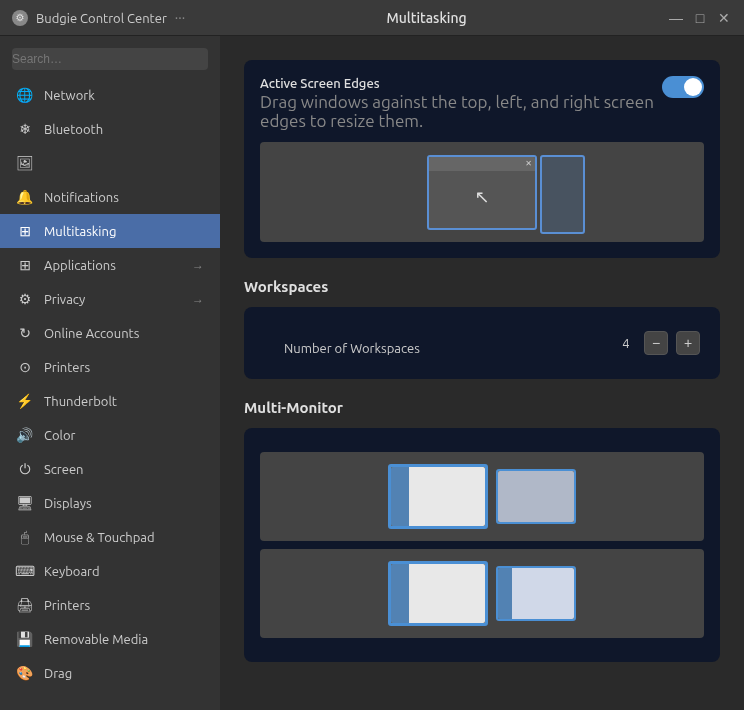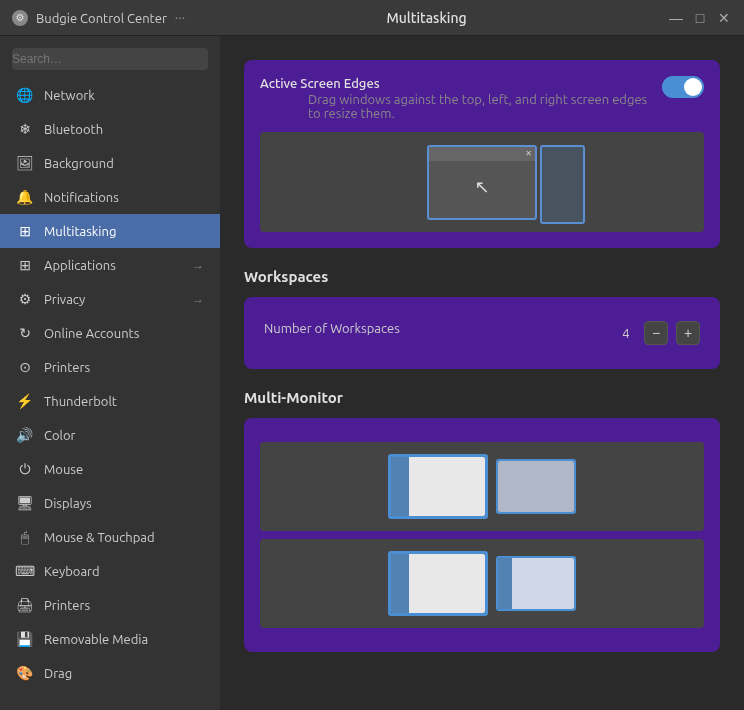--- a/index.html
+++ b/index.html
@@ -133,43 +133,42 @@
     }
 
     .section-title {
       font-size: 15px;
       font-weight: 600;
       color: #e0e0e0;
       margin-bottom: 12px;
     }
 
     .card {
-      background: #4c1d95;
+      background: #0f172a;
       border-radius: 8px;
       padding: 16px;
       margin-bottom: 20px;
     }
 
     
     .setting-row {
       display: flex;
       align-items: flex-start;
       justify-content: space-between;
       margin-bottom: 12px;
     }
     .setting-info .setting-name {
       font-size: 13px;
       font-weight: 500;
       color: #e0e0e0;
     }
     .setting-info .setting-desc {
-      font-size: 13px;
+      font-size: 17px;
       color: #888;
       margin-top: 2px;
-      margin-left: 48px;
     }
 
     
     .toggle {
       width: 42px; height: 22px;
       background: #4a8fd4;
       border-radius: 11px;
       position: relative;
       flex-shrink: 0;
       cursor: pointer;
@@ -233,23 +232,24 @@
       width: 45px;
       height: 79px;
       border: 2px solid #5a8fd4;
       background: rgba(90, 143, 212, 0.2);
       border-radius: 3px;
     }
 
     
     .workspace-row {
       display: flex;
-      align-items: flex-start;
+      align-items: flex-end;
       justify-content: space-between;
       padding: 8px 4px;
+      margin-left: 20px;
     }
     .workspace-row .ws-label {
       font-size: 13px;
       color: #ccc;
     }
     .workspace-controls {
       display: flex;
       align-items: center;
       gap: 8px;
     }
@@ -384,21 +384,20 @@
         <div class="sidebar-item">
           <span class="item-icon">🌐</span>
           <span class="item-label">Network</span>
         </div>
         <div class="sidebar-item">
           <span class="item-icon">❄</span>
           <span class="item-label">Bluetooth</span>
         </div>
         <div class="sidebar-item">
           <span class="item-icon">🖼</span>
-          <span class="item-label">Background</span>
         </div>
         <div class="sidebar-item">
           <span class="item-icon">🔔</span>
           <span class="item-label">Notifications</span>
         </div>
         <div class="sidebar-item active">
           <span class="item-icon">⊞</span>
           <span class="item-label">Multitasking</span>
         </div>
         <div class="sidebar-item">
@@ -422,21 +421,21 @@
         <div class="sidebar-item">
           <span class="item-icon">⚡</span>
           <span class="item-label">Thunderbolt</span>
         </div>
         <div class="sidebar-item">
           <span class="item-icon">🔊</span>
           <span class="item-label">Color</span>
         </div>
         <div class="sidebar-item">
           <span class="item-icon">⏻</span>
-          <span class="item-label">Mouse</span>
+          <span class="item-label">Screen</span>
         </div>
         <div class="sidebar-item">
           <span class="item-icon">🖥</span>
           <span class="item-label">Displays</span>
         </div>
         <div class="sidebar-item">
           <span class="item-icon">🖱</span>
           <span class="item-label">Mouse &amp; Touchpad</span>
         </div>
         <div class="sidebar-item">

